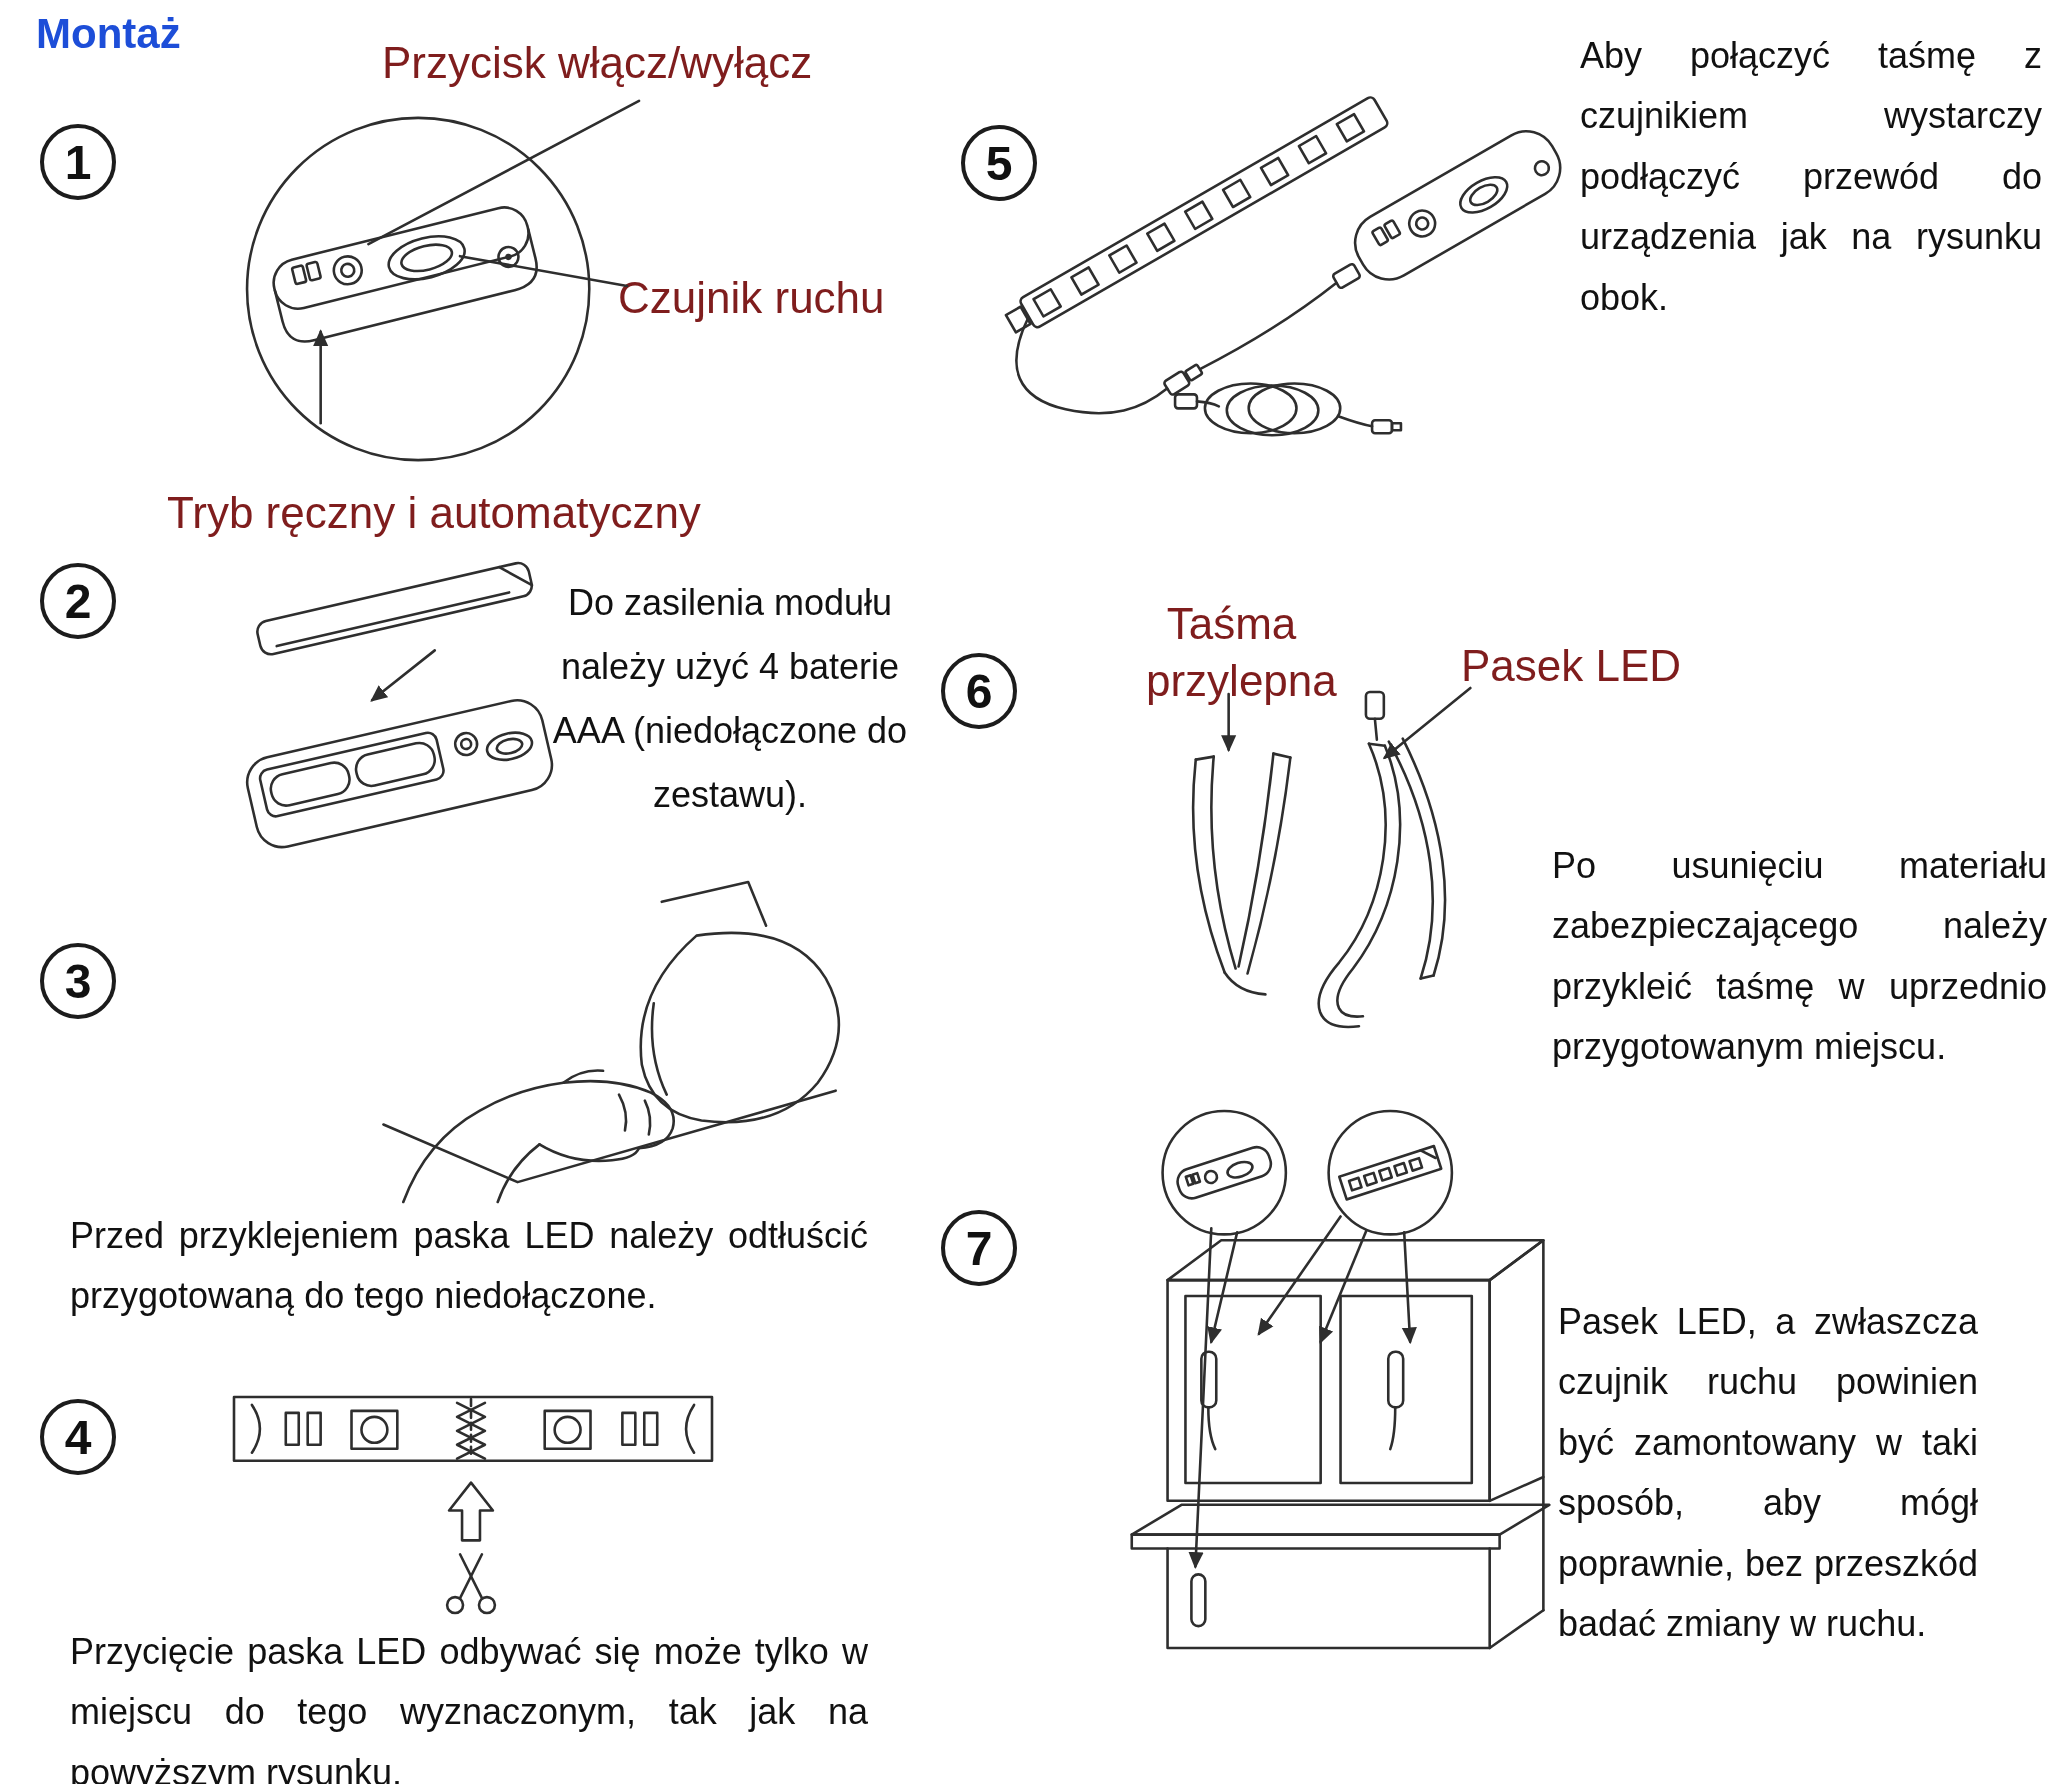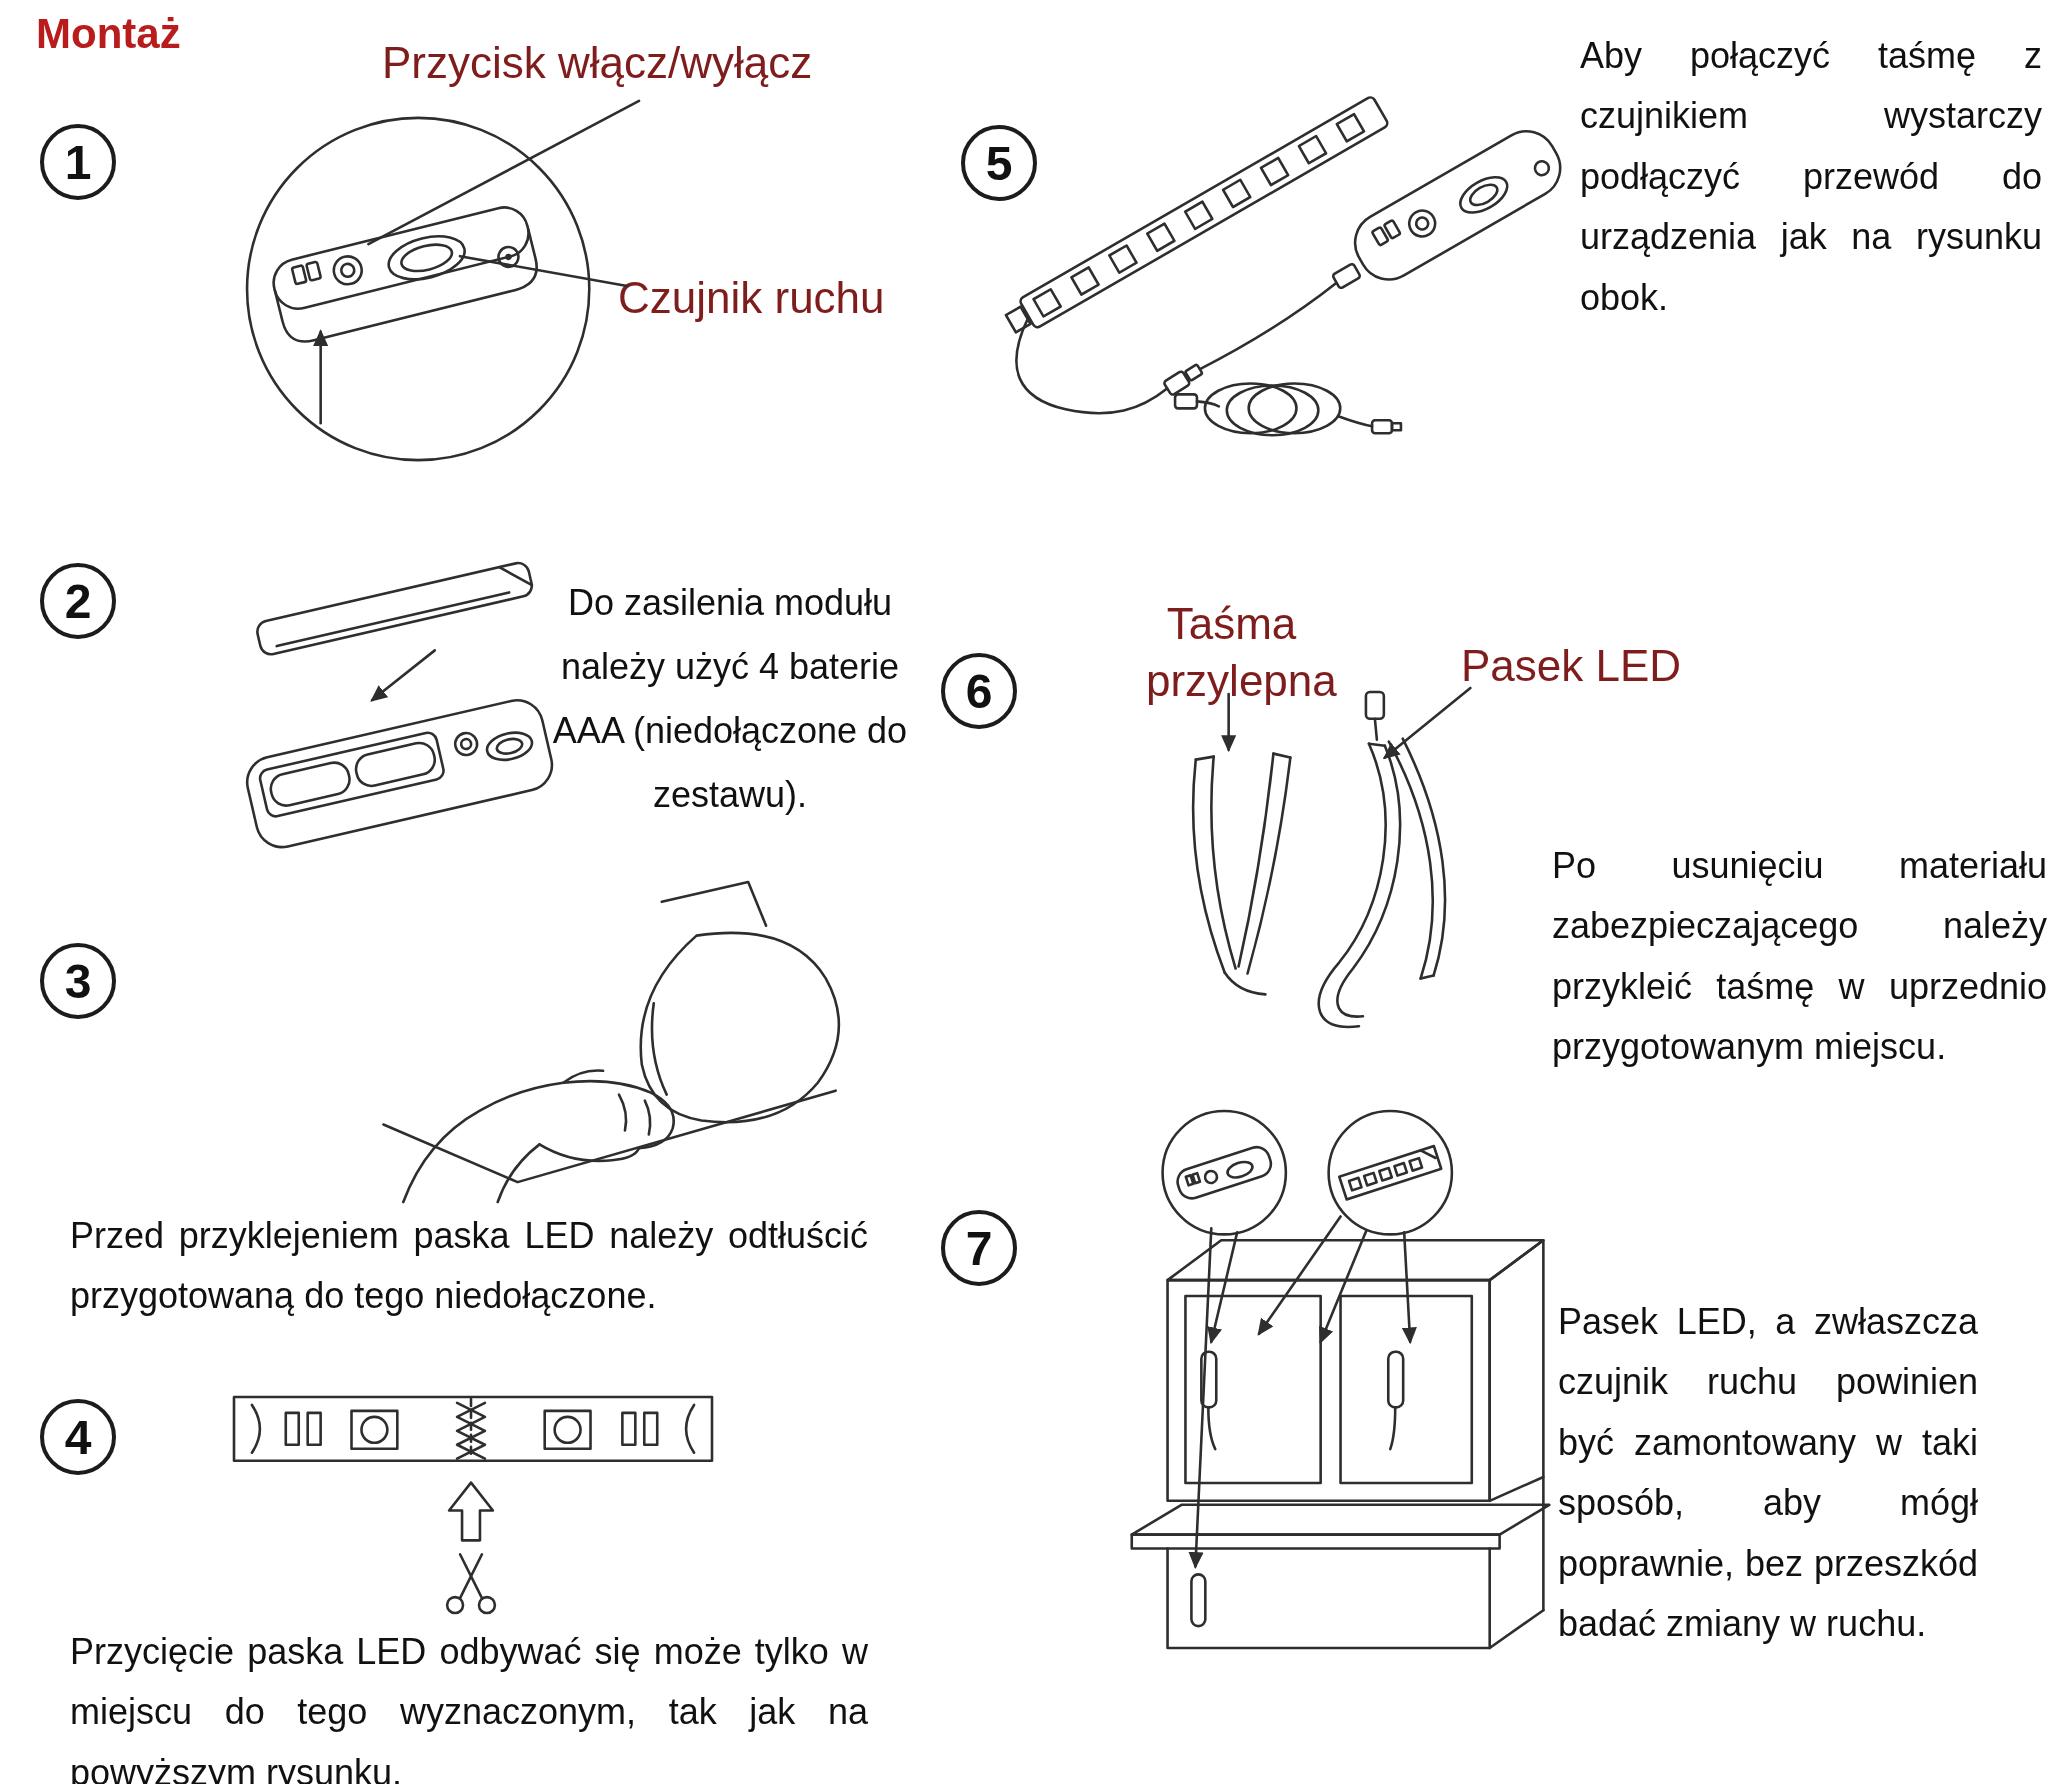--- a/index.html
+++ b/index.html
@@ -1,21 +1,21 @@
 <!DOCTYPE html>
 <html lang="pl"><head>
 <meta charset="utf-8">
 <style>
   * { margin:0; padding:0; box-sizing:border-box; }
   html,body { background:#ffffff; }
   .page {
     position:relative; width:2051px; height:1784px; background:#ffffff;
     font-family:"Liberation Sans", sans-serif; color:#141414; overflow:hidden;
   }
-  .doc-title { position:absolute; font-size:42px; font-weight:700; color:#b91c1c; }
+  .doc-title { position:absolute; font-size:42px; font-weight:700; color:#1d4ed8; }
   .num-circle {
     position:absolute; width:76px; height:76px; border:4.5px solid #1c1c1c; border-radius:50%;
     display:flex; align-items:center; justify-content:center;
     font-size:48px; font-weight:700; color:#111; background:#fff;
   }
   .lbl { position:absolute; font-size:44px; line-height:1.3; color:#7f1d1d; white-space:nowrap; }
   .lbl.wrap { white-space:normal; text-align:center; }
   .para { position:absolute; font-size:36px; line-height:1.68; text-align:justify; color:#111; }
   .para.leftal { text-align:center; line-height:1.78; }
   svg.illu { position:absolute; overflow:visible; }
@@ -36,20 +36,21 @@
     </defs>
   </svg>
 
   <div class="doc-title" style="left:36px; top:10px">Montaż</div>
 
   <div class="num-circle" style="left:40px; top:124px">
     <span>1</span>
   </div>
   <div class="lbl" style="left:382px; top:34px">Przycisk włącz/wyłącz</div>
   <div class="lbl" style="left:618px; top:269px">Czujnik ruchu</div>
+  <div class="lbl" style="left:167px; top:484px">Tryb ręczny i automatyczny</div>
 
   <svg class="illu" style="left:209px; top:95px" width="677" height="388" viewBox="0 0 680 390">
     <circle class="ln" cx="210" cy="195" r="172"></circle>
     <g transform="translate(195,185) rotate(-14)">
       <rect class="ln" x="-128" y="-46" width="262" height="50" rx="24"></rect>
       <path class="ln" d="M -128 -20 L -128 12 Q -128 38 -102 38 L 106 38 Q 134 38 134 12 L 134 -18"></path>
       <circle class="ln" cx="108" cy="4" r="10"></circle>
       <circle class="fillpt" cx="108" cy="4" r="3.2"></circle>
       <rect class="ln" x="-106" y="-38" width="11" height="17" rx="2"></rect>
       <rect class="ln" x="-91" y="-38" width="11" height="17" rx="2"></rect>

